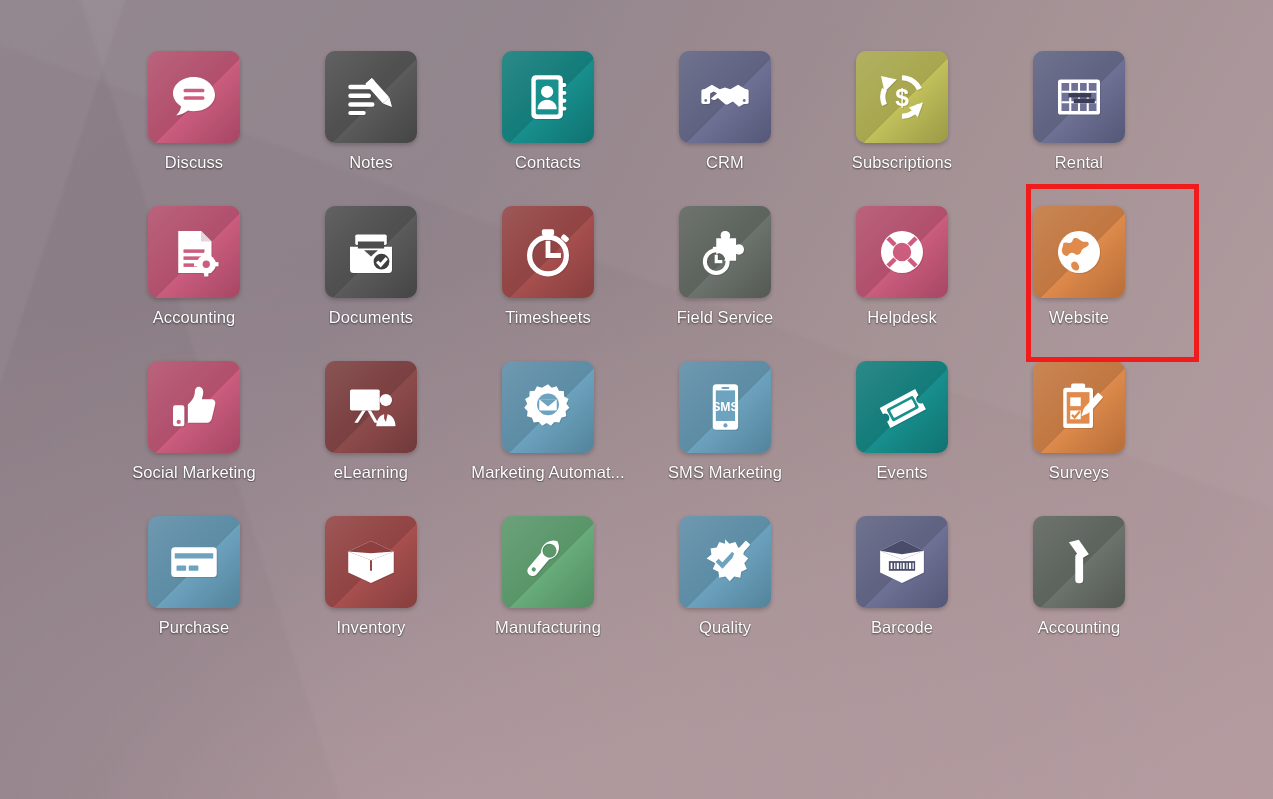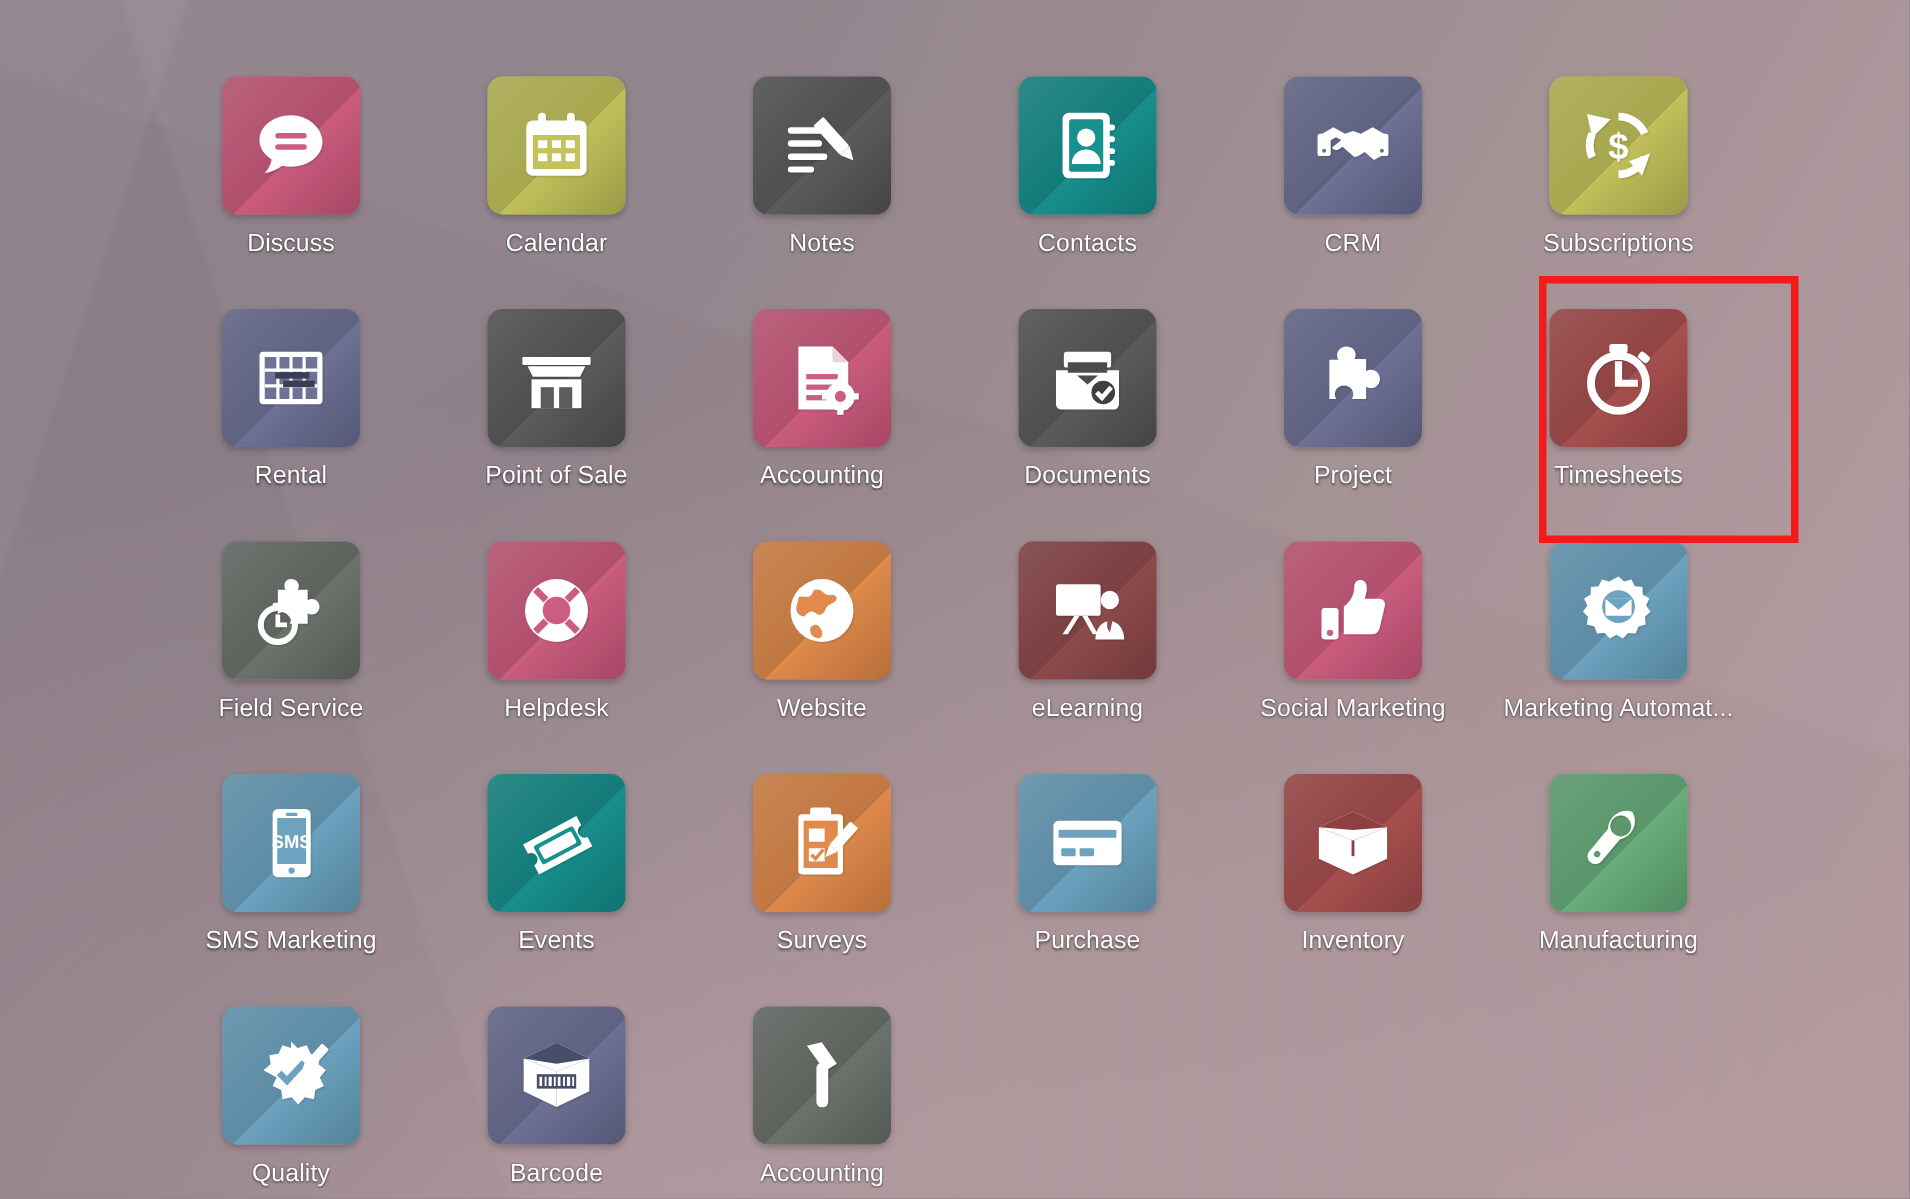--- a/index.html
+++ b/index.html
@@ -145,42 +145,20 @@
           <svg viewBox="0 0 64 64" xmlns="http://www.w3.org/2000/svg">
             <path fill="#ffffff" d="M32 9C18.8 9 8 17.4 8 27.8c0 6 3.6 11.3 9.2 14.8-.5 3.9-2.4 7.6-5.4 10.4 4.9-.6 9.6-2.6 13.3-5.6 2.1.5 4.4.8 6.9.8 13.2 0 24-8.4 24-18.8S45.2 9 32 9z"></path>
             <rect x="20" y="22.5" width="24" height="4.2" rx="2.1" fill="#cd5d7f"></rect>
             <rect x="20" y="31" width="24" height="4.2" rx="2.1" fill="#cd5d7f"></rect>
           </svg>
         </div>
       </div>
       <div class="app-label">Discuss</div>
     </div>
     <div class="app-item">
-      <div class="app-tile" style="background: linear-gradient(135deg, rgb(195, 194, 92) 0%, rgb(195, 194, 92) 55%, rgb(173, 171, 78) 100%);">
-        <div class="longshadow"></div>
-        <div style="position: relative; z-index: 2; line-height: 0;">
-          <svg viewBox="0 0 64 64" xmlns="http://www.w3.org/2000/svg">
-            <rect x="9" y="13" width="46" height="42" rx="5" fill="#ffffff"></rect>
-            <rect x="14" y="24" width="36" height="26" fill="#c3c25c"></rect>
-            <rect x="18" y="7" width="6" height="12" rx="3" fill="#ffffff"></rect>
-            <rect x="40" y="7" width="6" height="12" rx="3" fill="#ffffff"></rect>
-            <g fill="#ffffff">
-              <rect x="18" y="28" width="7" height="6"></rect>
-              <rect x="28.5" y="28" width="7" height="6"></rect>
-              <rect x="39" y="28" width="7" height="6"></rect>
-              <rect x="18" y="38" width="7" height="6"></rect>
-              <rect x="28.5" y="38" width="7" height="6"></rect>
-              <rect x="39" y="38" width="7" height="6"></rect>
-            </g>
-          </svg>
-        </div>
-      </div>
-      <div class="app-label">Calendar</div>
-    </div>
-    <div class="app-item">
       <div class="app-tile" style="background: linear-gradient(135deg, rgb(92, 92, 92) 0%, rgb(92, 92, 92) 55%, rgb(76, 76, 76) 100%);">
         <div class="longshadow"></div>
         <div style="position: relative; z-index: 2; line-height: 0;">
           <svg viewBox="0 0 64 64" xmlns="http://www.w3.org/2000/svg">
             <g fill="#ffffff">
               <rect x="6" y="18" width="34" height="5" rx="2.5"></rect>
               <rect x="6" y="28" width="26" height="5" rx="2.5"></rect>
               <rect x="6" y="38" width="30" height="5" rx="2.5"></rect>
               <rect x="6" y="48" width="20" height="4.5" rx="2.2"></rect>
             </g>
@@ -260,35 +238,20 @@
               <line x1="42" y1="16" x2="42" y2="48"></line>
             </g>
             <rect x="20" y="27.5" width="26" height="5" fill="#3a3d55"></rect>
             <rect x="26" y="34" width="24" height="5" fill="#3a3d55"></rect>
           </svg>
         </div>
       </div>
       <div class="app-label">Rental</div>
     </div>
     <div class="app-item">
-      <div class="app-tile" style="background: linear-gradient(135deg, rgb(92, 92, 92) 0%, rgb(92, 92, 92) 55%, rgb(76, 76, 76) 100%);">
-        <div class="longshadow"></div>
-        <div style="position: relative; z-index: 2; line-height: 0;">
-          <svg viewBox="0 0 64 64" xmlns="http://www.w3.org/2000/svg">
-            <rect x="6" y="16" width="52" height="6" rx="1" fill="#ffffff"></rect>
-            <polygon points="10,23 54,23 50,31 14,31" fill="#ffffff"></polygon>
-            <rect x="13" y="33" width="38" height="22" fill="#ffffff"></rect>
-            <rect x="20" y="39" width="10" height="16" fill="#5c5c5c"></rect>
-            <rect x="34" y="39" width="10" height="16" fill="#5c5c5c"></rect>
-          </svg>
-        </div>
-      </div>
-      <div class="app-label">Point of Sale</div>
-    </div>
-    <div class="app-item">
       <div class="app-tile" style="background: linear-gradient(135deg, rgb(205, 93, 127) 0%, rgb(205, 93, 127) 55%, rgb(184, 79, 111) 100%);">
         <div class="longshadow"></div>
         <div style="position: relative; z-index: 2; line-height: 0;">
           <svg viewBox="0 0 64 64" xmlns="http://www.w3.org/2000/svg">
             <path fill="#ffffff" d="M14 8h26l12 12v36H14z"></path>
             <polygon points="40,8 52,20 40,20" fill="#e8d3dc"></polygon>
             <g fill="#cd5d7f">
               <rect x="20" y="29" width="24" height="4"></rect>
               <rect x="20" y="37" width="24" height="4"></rect>
               <rect x="20" y="45" width="16" height="4"></rect>
@@ -316,31 +279,20 @@
             <rect x="17" y="20" width="30" height="8" fill="#4c4c4c"></rect>
             <polygon points="24,30 40,30 32,37" fill="#4c4c4c"></polygon>
             <circle cx="44" cy="43" r="9" fill="#3f3f3f"></circle>
             <polyline points="39,43 43,47 50,39" fill="none" stroke="#ffffff" stroke-width="3.6"></polyline>
           </svg>
         </div>
       </div>
       <div class="app-label">Documents</div>
     </div>
     <div class="app-item">
-      <div class="app-tile" style="background: linear-gradient(135deg, rgb(111, 114, 150) 0%, rgb(111, 114, 150) 55%, rgb(94, 97, 133) 100%);">
-        <div class="longshadow"></div>
-        <div style="position: relative; z-index: 2; line-height: 0;">
-          <svg viewBox="0 0 64 64" xmlns="http://www.w3.org/2000/svg">
-            <path fill="#ffffff" d="M27 8c4 0 7 2.7 7 6.2 0 1.3-.4 2.4-1 3.4h9v9.3c1-.7 2.2-1.1 3.6-1.1 3.9 0 6.9 3.1 6.9 7s-3 7-6.9 7c-1.4 0-2.6-.4-3.6-1.1V48H31c.7-1 1.2-2.2 1.2-3.6 0-3.7-3.1-6.6-7-6.6s-7 2.9-7 6.6c0 1.4.4 2.6 1.1 3.6H14V18h6.9c-.6-1-1-2.1-1-3.4C19.9 10.7 23 8 27 8z"></path>
-          </svg>
-        </div>
-      </div>
-      <div class="app-label">Project</div>
-    </div>
-    <div class="app-item">
       <div class="app-tile" style="background: linear-gradient(135deg, rgb(168, 80, 79) 0%, rgb(168, 80, 79) 55%, rgb(149, 69, 68) 100%);">
         <div class="longshadow"></div>
         <div style="position: relative; z-index: 2; line-height: 0;">
           <svg viewBox="0 0 64 64" xmlns="http://www.w3.org/2000/svg">
             <circle cx="32" cy="36" r="21" fill="none" stroke="#ffffff" stroke-width="6"></circle>
             <rect x="25" y="6" width="14" height="7" rx="2" fill="#ffffff"></rect>
             <rect x="29" y="11" width="6" height="7" fill="#ffffff"></rect>
             <rect x="47" y="13" width="9" height="6" rx="2" fill="#ffffff" transform="rotate(40 51 16)"></rect>
             <polyline points="32,22 32,36 44,36" fill="none" stroke="#ffffff" stroke-width="5.5" stroke-linecap="square"></polyline>
           </svg>
@@ -387,47 +339,47 @@
           <svg viewBox="0 0 64 64" xmlns="http://www.w3.org/2000/svg">
             <circle cx="32" cy="32" r="24" fill="#ffffff"></circle>
             <path fill="#e08b4c" d="M14 22c3-2 6 1 9-1s1-5 5-5 5 3 8 4 6-1 7 2-3 4-6 6-2 6-6 7-4-3-8-2-3 5-7 3-4-6-3-9 1-3 1-5z"></path>
             <path fill="#e08b4c" d="M26 43c3-1 5 2 6 5s-1 6-4 5-5-3-5-6 1-3 3-4z"></path>
           </svg>
         </div>
       </div>
       <div class="app-label">Website</div>
     </div>
     <div class="app-item">
+      <div class="app-tile" style="background: linear-gradient(135deg, rgb(205, 93, 127) 0%, rgb(205, 93, 127) 55%, rgb(184, 79, 111) 100%);">
+        <div class="longshadow"></div>
+        <div style="position: relative; z-index: 2; line-height: 0;">
+          <svg viewBox="0 0 64 64" xmlns="http://www.w3.org/2000/svg">
+            <rect x="8" y="30" width="13" height="24" rx="2.5" fill="#ffffff"></rect>
+            <circle cx="14.5" cy="49" r="2.4" fill="#cd5d7f"></circle>
+            <path fill="#ffffff" d="M25 29c5-4 8-9 8-15 0-4 3-6 6-5s4 4 3.5 8l-1.5 6H52c3 0 5 2.5 4.3 5.5l-4 17C51.6 48 49.7 50 47 50H25z"></path>
+          </svg>
+        </div>
+      </div>
+      <div class="app-label">Social Marketing</div>
+    </div>
+    <div class="app-item">
       <div class="app-tile" style="background: linear-gradient(135deg, rgb(143, 75, 76) 0%, rgb(143, 75, 76) 55%, rgb(125, 64, 65) 100%);">
         <div class="longshadow"></div>
         <div style="position: relative; z-index: 2; line-height: 0;">
           <svg viewBox="0 0 64 64" xmlns="http://www.w3.org/2000/svg">
             <rect x="8" y="12" width="34" height="24" rx="2" fill="#ffffff"></rect>
             <polygon points="22,36 26,36 17,50 13,50" fill="#ffffff"></polygon>
             <polygon points="28,36 32,36 40,50 36,50" fill="#ffffff"></polygon>
             <circle cx="49" cy="24" r="7" fill="#ffffff"></circle>
             <path d="M38 54c0-8 5-14 11-14s11 6 11 14z" fill="#ffffff"></path>
             <polygon points="47,40 51,40 49,49 47,45" fill="#8f4b4c"></polygon>
           </svg>
         </div>
       </div>
       <div class="app-label">eLearning</div>
-    </div>
-    <div class="app-item">
-      <div class="app-tile" style="background: linear-gradient(135deg, rgb(205, 93, 127) 0%, rgb(205, 93, 127) 55%, rgb(184, 79, 111) 100%);">
-        <div class="longshadow"></div>
-        <div style="position: relative; z-index: 2; line-height: 0;">
-          <svg viewBox="0 0 64 64" xmlns="http://www.w3.org/2000/svg">
-            <rect x="8" y="30" width="13" height="24" rx="2.5" fill="#ffffff"></rect>
-            <circle cx="14.5" cy="49" r="2.4" fill="#cd5d7f"></circle>
-            <path fill="#ffffff" d="M25 29c5-4 8-9 8-15 0-4 3-6 6-5s4 4 3.5 8l-1.5 6H52c3 0 5 2.5 4.3 5.5l-4 17C51.6 48 49.7 50 47 50H25z"></path>
-          </svg>
-        </div>
-      </div>
-      <div class="app-label">Social Marketing</div>
     </div>
     <div class="app-item">
       <div class="app-tile" style="background: linear-gradient(135deg, rgb(109, 163, 191) 0%, rgb(109, 163, 191) 55%, rgb(93, 146, 173) 100%);">
         <div class="longshadow"></div>
         <div style="position: relative; z-index: 2; line-height: 0;">
           <svg viewBox="0 0 64 64" xmlns="http://www.w3.org/2000/svg">
             <path fill="#ffffff" d="M32 6l4.3 3.9 5.6-1.6 2.6 5.2 5.8.6.2 5.8 5 3-2.5 5.3 3.4 4.7-4.3 3.9.7 5.8-5.6 1.6-2.1 5.4-5.8-.5-3.9 4.3-5-3-5 3-3.9-4.3-5.8.5-2.1-5.4-5.6-1.6.7-5.8L4.9 32.9l3.4-4.7-2.5-5.3 5-3 .2-5.8 5.8-.6 2.6-5.2 5.6 1.6z"></path>
             <circle cx="32" cy="29" r="12.5" fill="#6da3bf"></circle>
             <rect x="22" y="23" width="20" height="13" rx="1.5" fill="#ffffff"></rect>
             <polygon points="22,23 42,23 32,31.5" fill="#6da3bf"></polygon>

